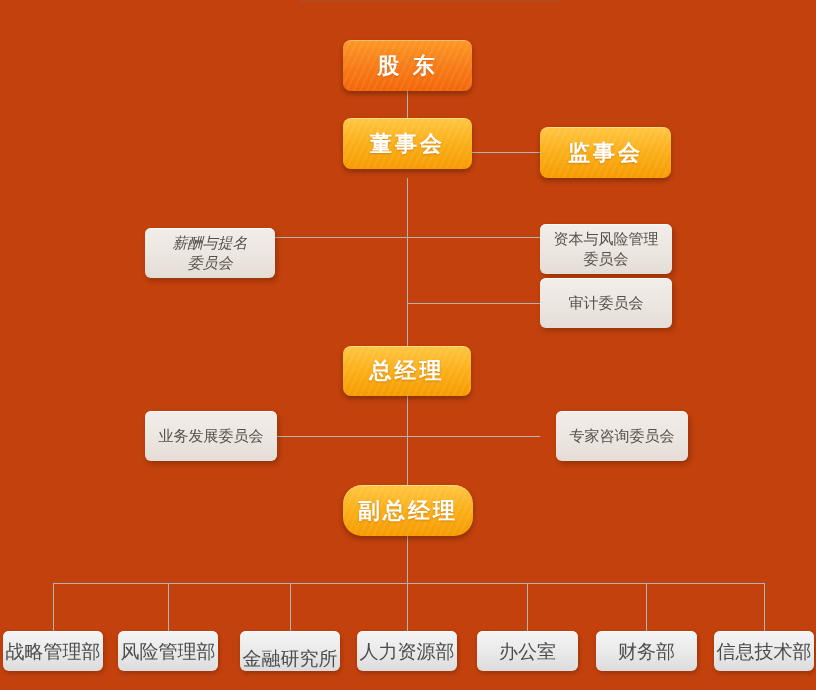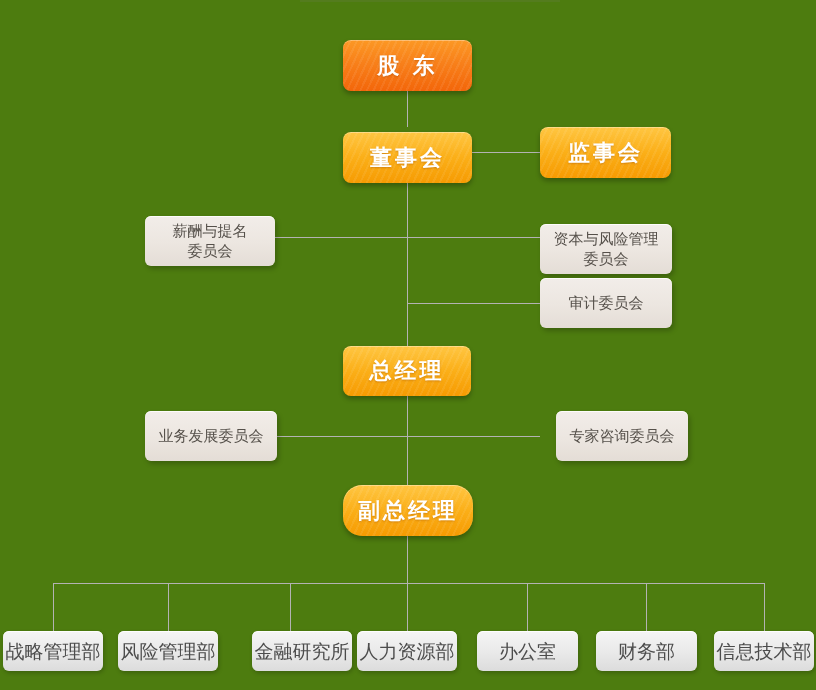--- a/index.html
+++ b/index.html
@@ -5,21 +5,21 @@
   html, body {
     margin: 0;
     padding: 0;
     background: #ffffff;
     font-family: "DejaVu Sans", "Liberation Sans", sans-serif;
   }
   .stage {
     position: relative;
     width: 816px;
     height: 690px;
-    background: #4d7c0f;
+    background: #c2410c;
     overflow: hidden;
   }
   .remnant {
     position: absolute;
     top: 0;
     left: 300px;
     width: 260px;
     height: 2px;
     background: rgba(130,130,130,0.14);
   }
@@ -91,27 +91,27 @@
     <div class="edge" style="left: 53px; top: 583px; width: 1px; height: 48px;"></div>
     <div class="edge" style="left: 168px; top: 583px; width: 1px; height: 48px;"></div>
     <div class="edge" style="left: 290px; top: 583px; width: 1px; height: 48px;"></div>
     <div class="edge" style="left: 407px; top: 583px; width: 1px; height: 48px;"></div>
     <div class="edge" style="left: 527px; top: 583px; width: 1px; height: 48px;"></div>
     <div class="edge" style="left: 646px; top: 583px; width: 1px; height: 48px;"></div>
     <div class="edge" style="left: 764px; top: 583px; width: 1px; height: 48px;"></div>
     <div class="node orange" style="left: 343px; top: 40px; width: 129px; height: 51px;">
       <span>股 东</span>
     </div>
-    <div class="node amber" style="left: 343px; top: 132px; width: 129px; height: 51px;">
+    <div class="node amber" style="left: 343px; top: 118px; width: 129px; height: 51px;">
       <span>董事会</span>
     </div>
     <div class="node amber" style="left: 540px; top: 127px; width: 131px; height: 51px;">
       <span>监事会</span>
     </div>
-    <div class="node warm" style="left: 145px; top: 216px; width: 130px; height: 50px;">
+    <div class="node warm" style="left: 145px; top: 228px; width: 130px; height: 50px; font-style: italic;">
       <span>薪酬与提名<br>委员会</span>
     </div>
     <div class="node warm" style="left: 540px; top: 212px; width: 132px; height: 50px; margin-top: 12px;">
       <span>资本与风险管理<br>委员会</span>
     </div>
     <div class="node warm" style="left: 540px; top: 278px; width: 132px; height: 50px;">
       <span>审计委员会</span>
     </div>
     <div class="node amber" style="left: 343px; top: 346px; width: 128px; height: 50px;">
       <span>总经理</span>
@@ -124,21 +124,21 @@
     </div>
     <div class="node amber" style="left: 343px; top: 485px; width: 130px; height: 51px; border-radius: 19px;">
       <span>副总经理</span>
     </div>
     <div class="node cool" style="left: 3px; top: 631px; width: 100px; height: 40px;">
       <span>战略管理部</span>
     </div>
     <div class="node cool" style="left: 118px; top: 631px; width: 100px; height: 40px;">
       <span>风险管理部</span>
     </div>
-    <div class="node cool" style="left: 252px; top: 631px; width: 100px; height: 40px;">
+    <div class="node cool" style="left: 240px; top: 631px; width: 100px; height: 40px; align-items: flex-end;">
       <span>金融研究所</span>
     </div>
     <div class="node cool" style="left: 357px; top: 631px; width: 100px; height: 40px;">
       <span>人力资源部</span>
     </div>
     <div class="node cool" style="left: 477px; top: 631px; width: 101px; height: 40px;">
       <span>办公室</span>
     </div>
     <div class="node cool" style="left: 596px; top: 631px; width: 101px; height: 40px;">
       <span>财务部</span>

